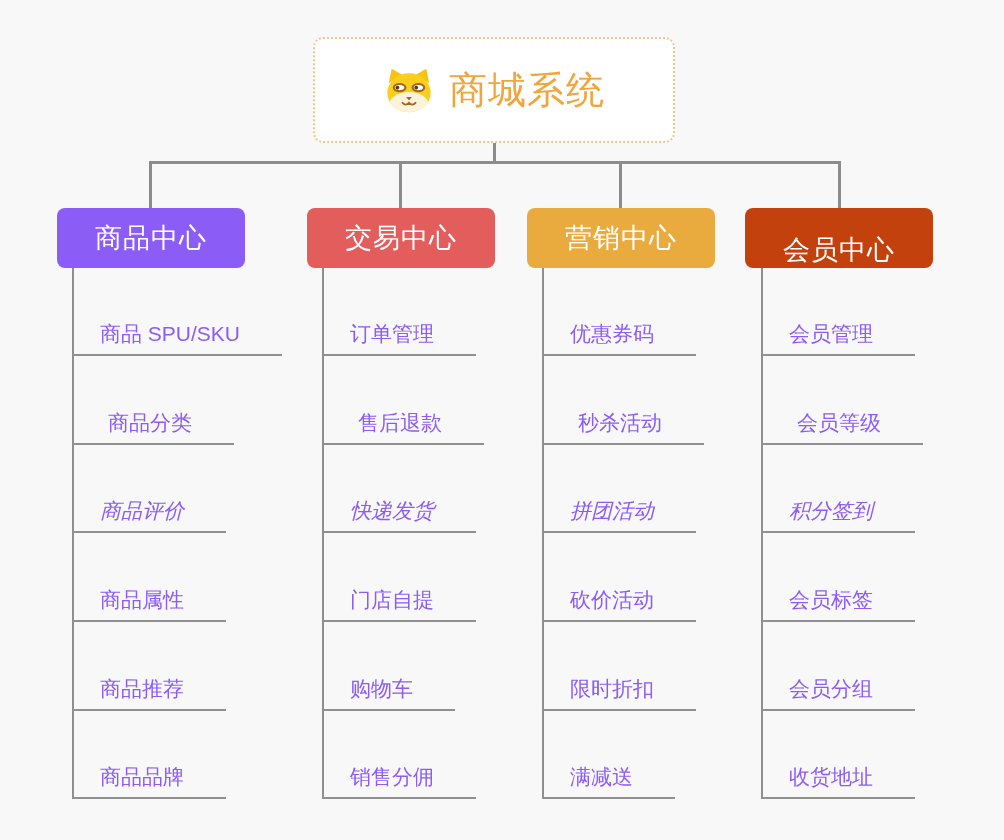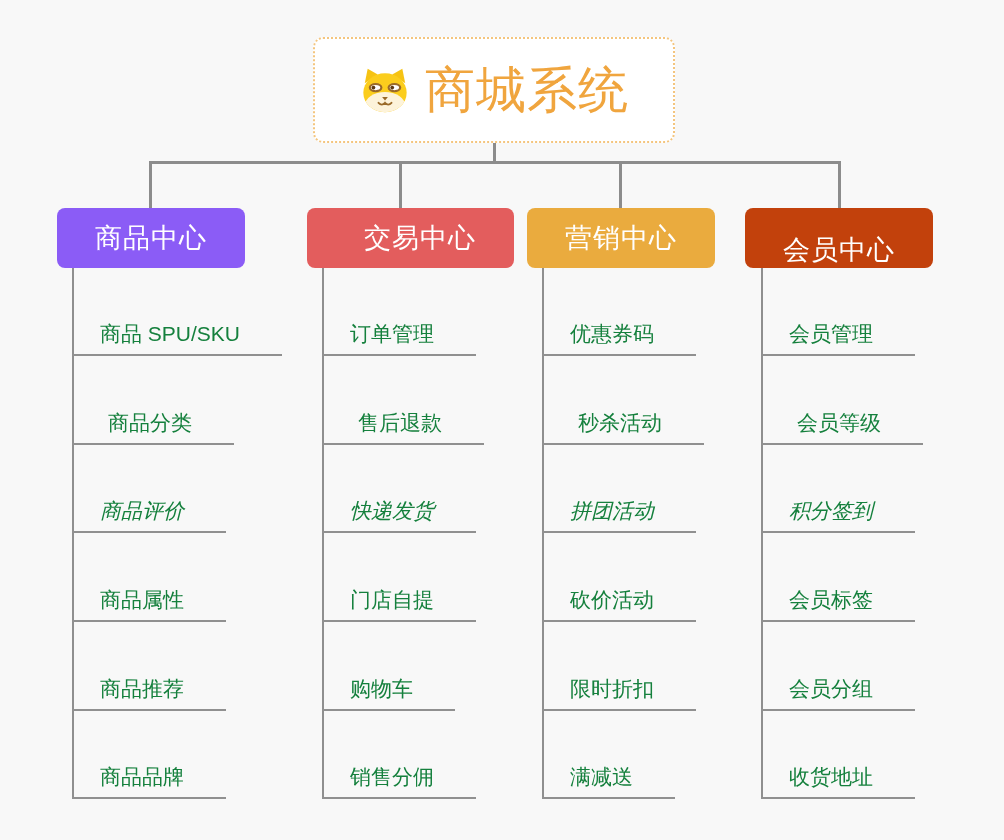--- a/index.html
+++ b/index.html
@@ -12,34 +12,34 @@
   .conn{position:absolute;background:#8c8c8c;}
   .conn.h{height:3px;}
   .conn.v{width:3px;}
   .vline{position:absolute;width:2px;background:#8f8f8f;}
   
   .root{
     position:absolute;left:313px;top:37px;width:362px;height:106px;
     box-sizing:border-box;background:#ffffff;border:2px dotted #f4c57e;
     border-radius:10px;display:flex;align-items:center;justify-content:center;gap:14px;
   }
-  .root-title{font-size:50px;letter-spacing:1px;}
+  .root-title{font-size:38px;letter-spacing:1px;}
   .dog{display:flex;align-items:center;}
   
   .branch{
     position:absolute;top:208px;width:188px;height:60px;border-radius:8px;
     display:flex;align-items:center;justify-content:center;
     color:#ffffff;font-size:27px;letter-spacing:1px;
   }
   .b1{left:57px;} .b2{left:307px;} .b3{left:527px;} .b4{left:745px;}
   
   .leaf{
     position:absolute;box-sizing:border-box;height:40px;line-height:36px;
     padding:0 42px 2px 28px;border-bottom:2px solid #909090;
-    font-size:21px;color:#15803d;white-space:nowrap;display:inline-block;
+    font-size:21px;color:#8b5cf6;white-space:nowrap;display:inline-block;
   }
   .c1{left:72px;} .c2{left:322px;} .c3{left:542px;} .c4{left:761px;}
   .r1{top:316px;} .r2{top:405px;padding-left:36px;} .r3{top:493px;font-style:italic;}
   .r4{top:582px;} .r5{top:671px;} .r6{top:759px;}
 </style>
 </head>
 <body>
 
 <div id="canvas">
 
@@ -74,21 +74,21 @@
         <path d="M32 41 h8 l-4 5 z" fill="#9a6a28"></path>
         <path d="M27 49 q4.5 5 9 0 q4.5 5 9 0" fill="none" stroke="#9a6a28" stroke-width="2.6" stroke-linecap="round"></path>
       </svg>
     </span>
     <span class="root-title" style="color: rgb(240, 165, 62);">商城系统</span>
   </div>
 
   <div class="branch b1" style="background: #8b5cf6;">
     <span>商品中心</span>
   </div>
-  <div class="branch b2" style="background: rgb(227, 93, 93); padding-left: 19px;">
+  <div class="branch b2" style="background: rgb(227, 93, 93);">
     <span>交易中心</span>
   </div>
   <div class="branch b3" style="background: rgb(234, 171, 62);">
     <span>营销中心</span>
   </div>
   <div class="branch b4" style="background: #c2410c; align-items: flex-end;">
     <span>会员中心</span>
   </div>
 
   <div class="leaf c1 r1">商品 SPU/SKU</div>

